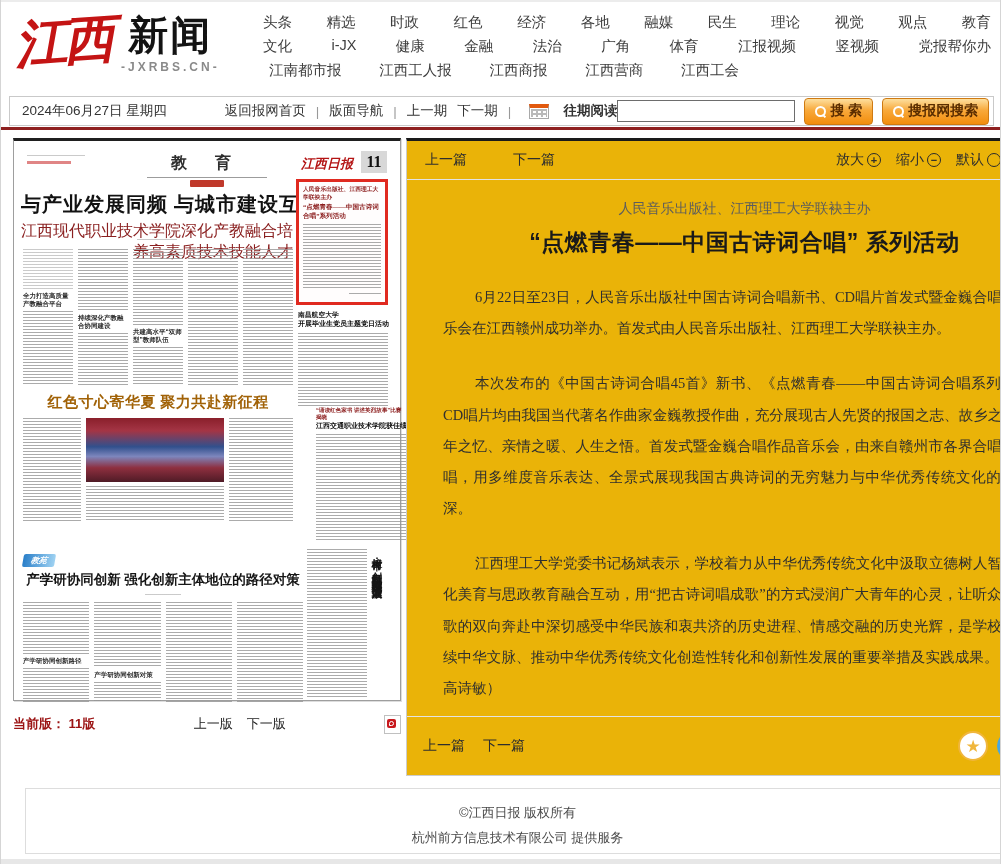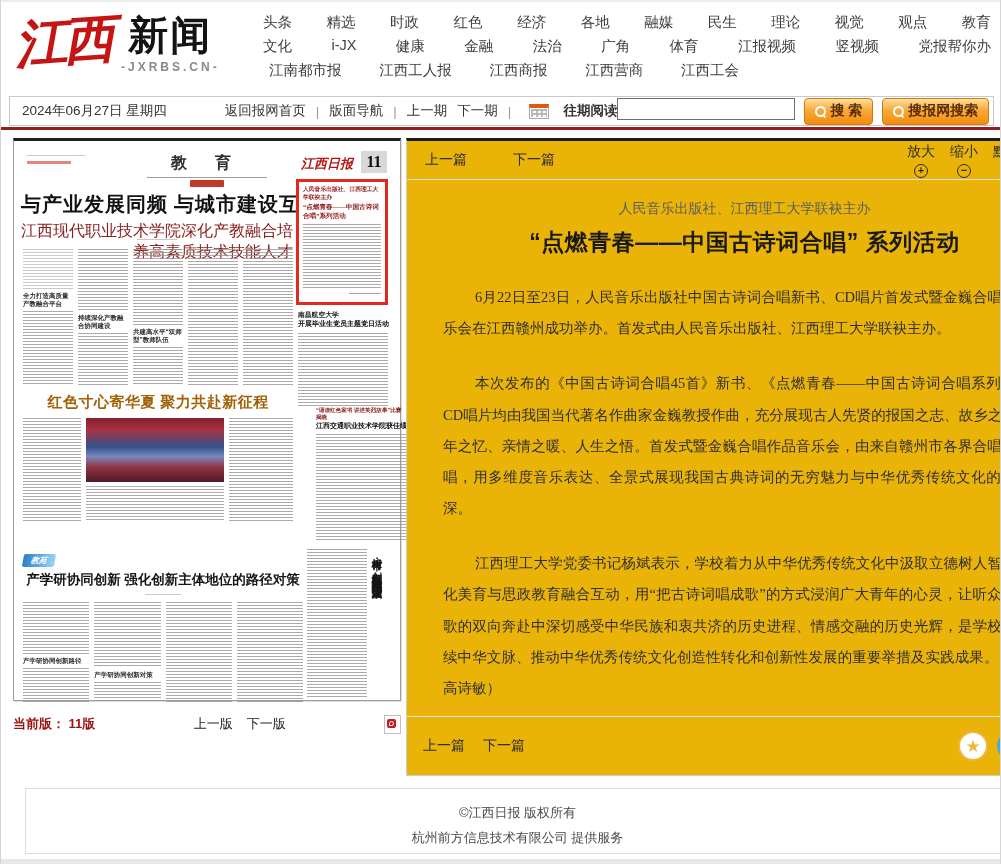--- a/index.html
+++ b/index.html
@@ -27,21 +27,21 @@
   .db-date{white-space:nowrap;}
   .db-links{margin-left:58px;display:flex;align-items:center;gap:10px;white-space:nowrap;}
   .db-links a{color:#333;text-decoration:none;cursor:pointer;}
   .db-sep{color:#999;}
   .cal-ic{display:inline-block;width:20px;height:15px;background:#fff;border:1px solid #a9a9a9;border-top:4px solid #e2590e;
           box-sizing:border-box;margin:0 4px 0 8px;
           background-image:repeating-linear-gradient(90deg,#b9b9b9 0 2px,transparent 2px 5px),
                            repeating-linear-gradient(#b9b9b9 0 2px,transparent 2px 4px);
           background-size:16px 8px;background-position:1px 1px;background-repeat:no-repeat,no-repeat;}
   .db-archive{color:#d40000;font-weight:bold;text-decoration:none;cursor:pointer;}
-  .db-search{margin-left:auto;display:flex;}
+  .db-search{margin-left:auto;display:flex;align-items:center;}
   .db-input{width:168px;height:20px;border:1px solid #6d6d6d;background:#fff;font-size:13px;padding:0 4px;}
   .obtn{height:25px;margin-left:9px;padding:0 10px;display:flex;align-items:center;gap:4px;cursor:pointer;
         background:linear-gradient(#fddf9e,#f8a93b 45%,#f28d0d);border:1px solid #cf7a12;border-radius:4px;
         font-size:14px;font-weight:bold;color:#5a2d00;white-space:nowrap;}
   .mag{position:relative;display:inline-block;width:7px;height:7px;border:2px solid #fff;border-radius:50%;}
   .mag::after{content:"";position:absolute;left:6px;top:6px;width:2px;height:4px;background:#fff;transform:rotate(-45deg);}
   .redline{position:absolute;left:0;top:127px;width:1001px;height:3px;background:#8e2020;}
 
   
   .left-col{position:absolute;left:12px;top:138px;width:388px;}
@@ -103,21 +103,21 @@
   .pdf-ic::before{content:"";position:absolute;left:2px;top:3px;width:9px;height:9px;background:#c8191e;border-radius:2px;}
   .pdf-ic::after{content:"";position:absolute;left:4px;top:5px;width:5px;height:5px;border:1.5px solid #fff;border-radius:50% 50% 50% 0;box-sizing:border-box;}
 
   
   .art-panel{position:absolute;left:405px;top:138px;width:677px;height:638px;box-sizing:border-box;
              border:1px solid #ccc;border-top:3px solid #1a1a1a;background:#eab308;display:flex;flex-direction:column;}
   .art-toolbar{height:38px;border-bottom:1px solid #e2e2e2;display:flex;align-items:center;padding:0 18px;font-size:14px;flex-shrink:0;}
   .art-toolbar a{color:#2e2e2e;text-decoration:none;cursor:pointer;}
   .tb-left{display:flex;gap:46px;}
   .tb-right{margin-left:auto;display:flex;align-items:center;gap:15px;}
-  .ctrl{display:flex;align-items:center;gap:3px;cursor:pointer;color:#2e2e2e;flex-direction:column;}
+  .ctrl{display:flex;align-items:center;gap:3px;cursor:pointer;color:#2e2e2e;}
   .ctrl-ic{width:14px;height:14px;border:1.5px solid #2b2b2b;border-radius:50%;display:inline-flex;
            align-items:center;justify-content:center;font-size:11px;font-weight:bold;line-height:1;box-sizing:border-box;}
   .art-body{flex:1;padding:6px 36px 0;overflow:hidden;}
   .art-kicker{margin-top:14px;text-align:center;font-size:14px;color:#5d5d5d;}
   .art-title{margin-top:9px;text-align:center;font-size:23px;font-weight:bold;color:#1a1a1a;letter-spacing:.5px;}
   .art-paras{margin-top:24px;font-family:"Liberation Serif","DejaVu Serif",serif;font-size:14.5px;
              line-height:2.15;color:#2f2f2f;text-align:justify;}
   .art-paras p{margin:0 0 24px;text-indent:2.2em;}
   .art-bottom{height:58px;border-top:1px solid #e3e3e3;display:flex;align-items:center;padding:0 16px;font-size:14px;flex-shrink:0;}
   .art-bottom a{color:#2e2e2e;text-decoration:none;cursor:pointer;}

